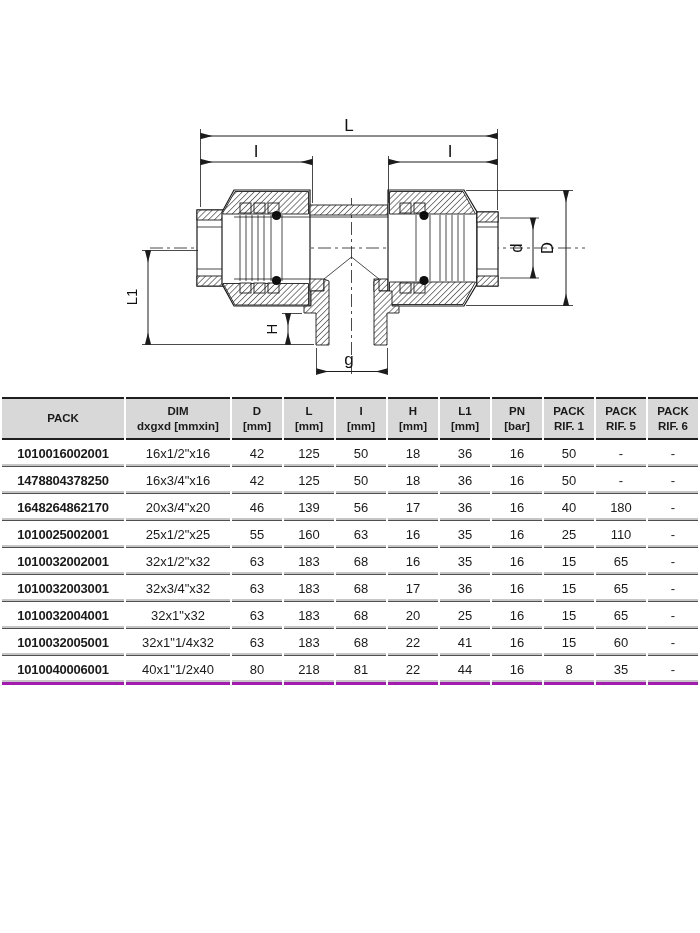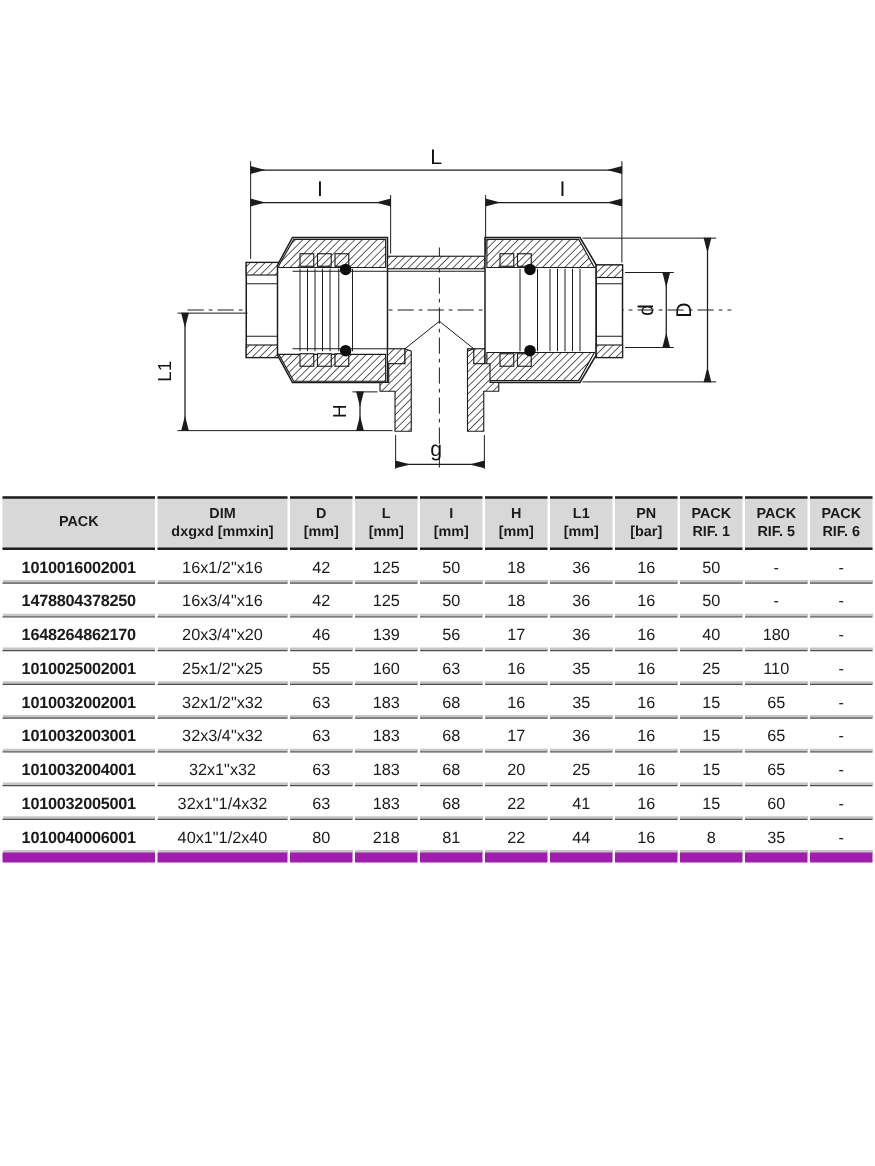--- a/index.html
+++ b/index.html
@@ -23,21 +23,21 @@
   }
   table.spec th .sub{display:block;font-weight:bold;}
   table.spec th .sub:empty{display:none;}
   table.spec td{
     height:26px;padding:0;text-align:center;vertical-align:middle;
     font-size:13px;
     border-bottom:1px solid #4f4f4f;
     box-shadow:inset 0 -3px 0 -1px #c6c6c6;
   }
   table.spec td.code{font-weight:bold;font-size:13px;letter-spacing:-0.2px;}
-  table.spec tbody tr:last-child td{border-bottom:8px solid #a21caf;}
+  table.spec tbody tr:last-child td{border-bottom:3px solid #a21caf;}
 
   
   .oln{fill:#ffffff;stroke:#1c1c1c;stroke-width:1.2;}
   .hat{fill:url(#hatch);stroke:#1c1c1c;stroke-width:0.9;}
   .thin{stroke:#1c1c1c;stroke-width:0.8;fill:none;}
   .dim{stroke:#1c1c1c;stroke-width:1;fill:none;}
   .cl{stroke:#1c1c1c;stroke-width:0.8;fill:none;stroke-dasharray:13 4 3 4;}
   .lbl{fill:#111111;font-family:"Liberation Sans",sans-serif;font-size:17px;}
   .lbl.small{font-size:15px;}
 </style>

